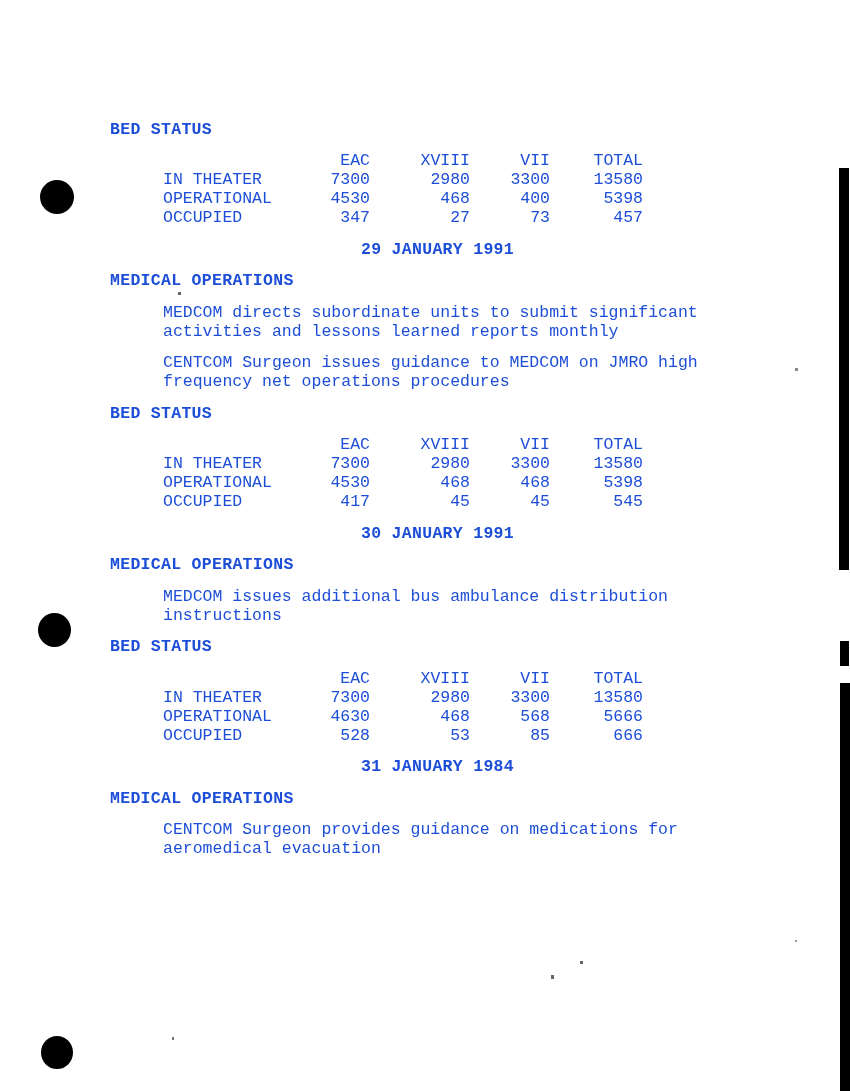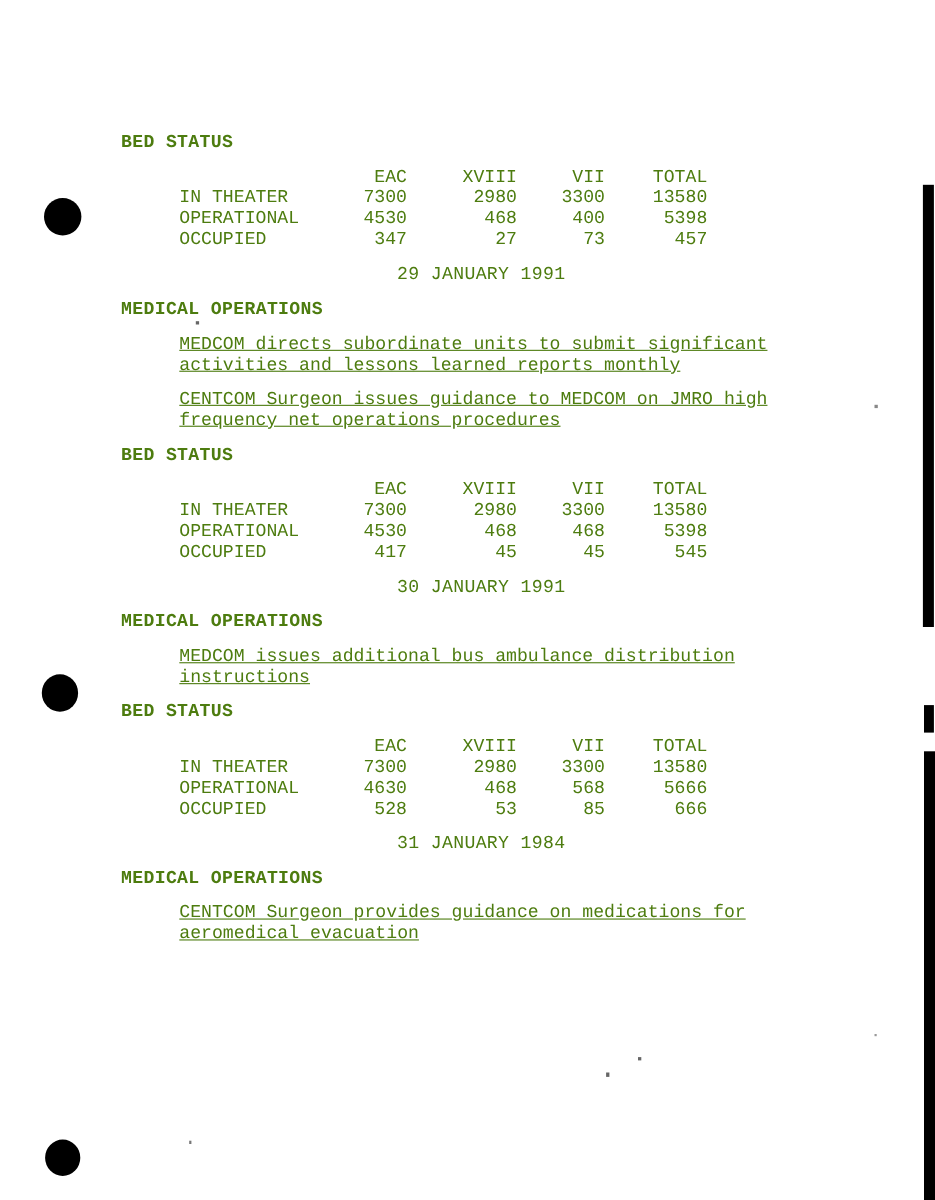--- a/index.html
+++ b/index.html
@@ -4,46 +4,45 @@
 <style>
   * { margin: 0; padding: 0; box-sizing: border-box; }
   html, body { background: #ffffff; }
   .page {
     position: relative;
     width: 850px;
     height: 1091px;
     background: #ffffff;
     overflow: hidden;
     font-family: "Liberation Mono", "DejaVu Sans Mono", monospace;
-    color: #4d7c0f;
+    color: #1d4ed8;
   }
   .content {
     position: absolute;
     left: 110px;
     top: 107px;
     width: 655px;
     font-size: 16.5px;
     line-height: 19px;
   }
   .blk { margin-top: 12.5px; }
   .heading {
     font-weight: bold;
     font-size: 16.5px;
     letter-spacing: 0.3px;
   }
   .date-heading {
-    font-weight: normal;
+    font-weight: bold;
     font-size: 16.5px;
     text-align: center;
     letter-spacing: 0.3px;
   }
   .para {
     white-space: pre-line;
     padding-left: 53px;
-    text-decoration: underline;
   }
   .bed-table { padding-left: 53px; }
   .trow {
     display: grid;
     grid-template-columns: 110px 97px 100px 80px 93px;
   }
   .tnum { text-align: right; }
   .thead .tnum { font-weight: normal; }
   
   .punch {

